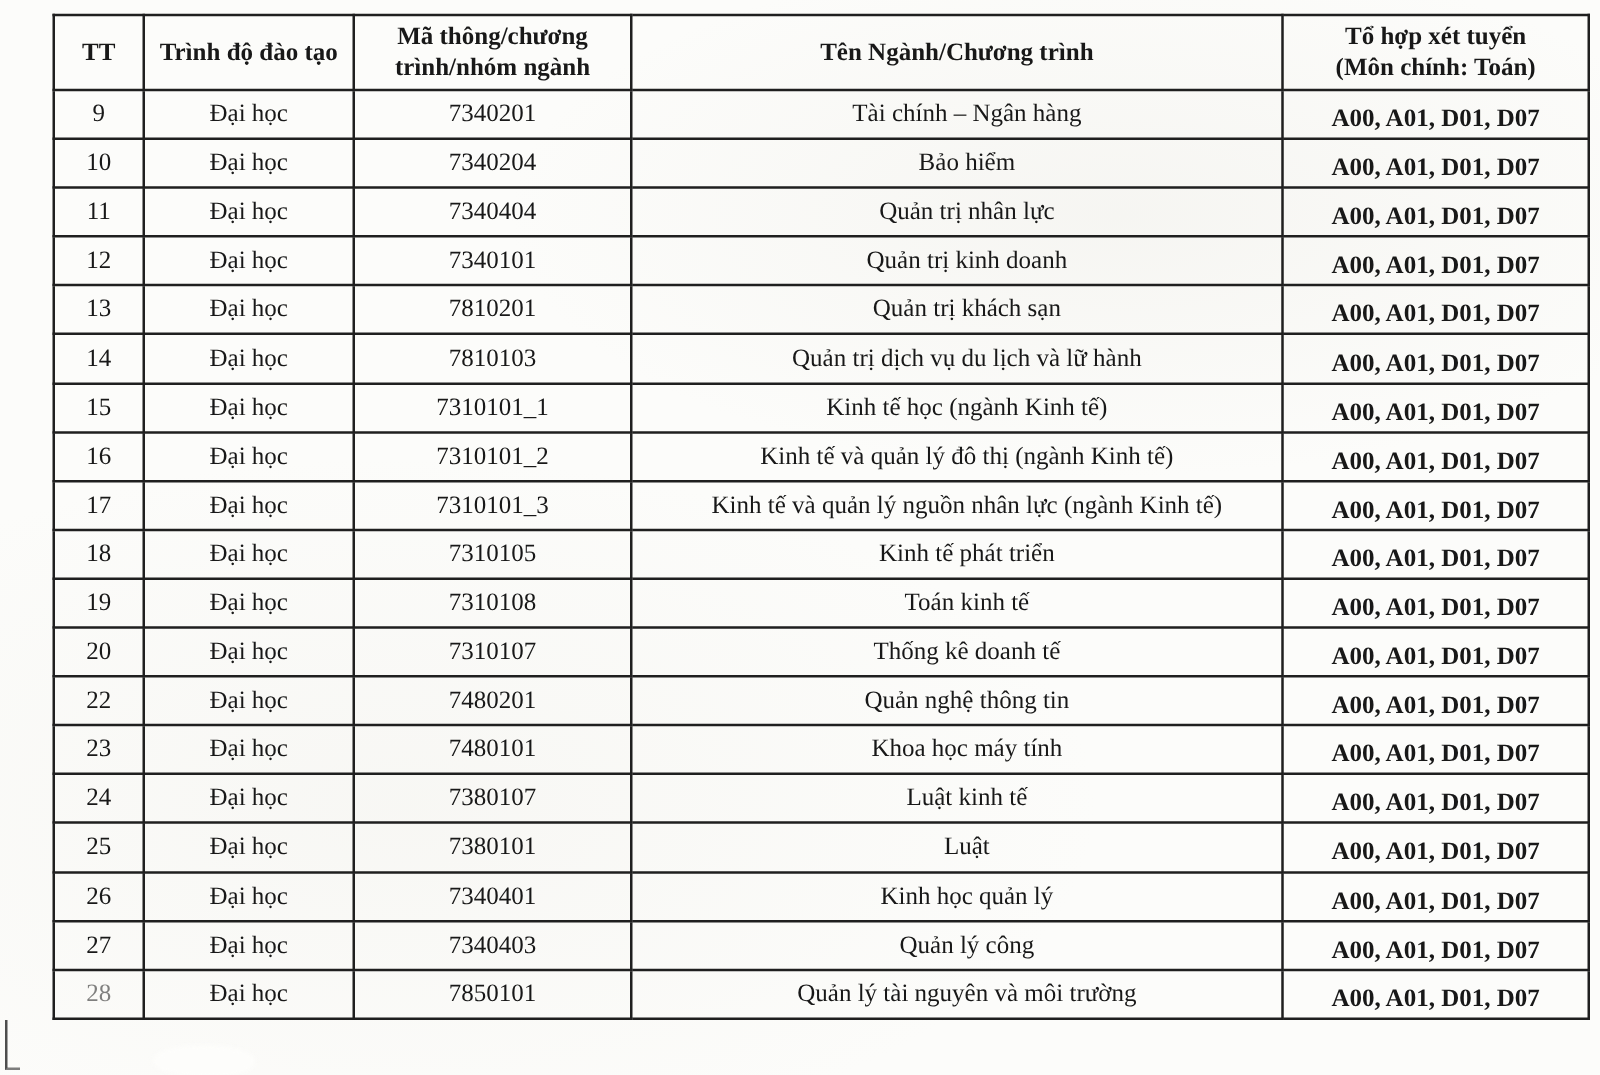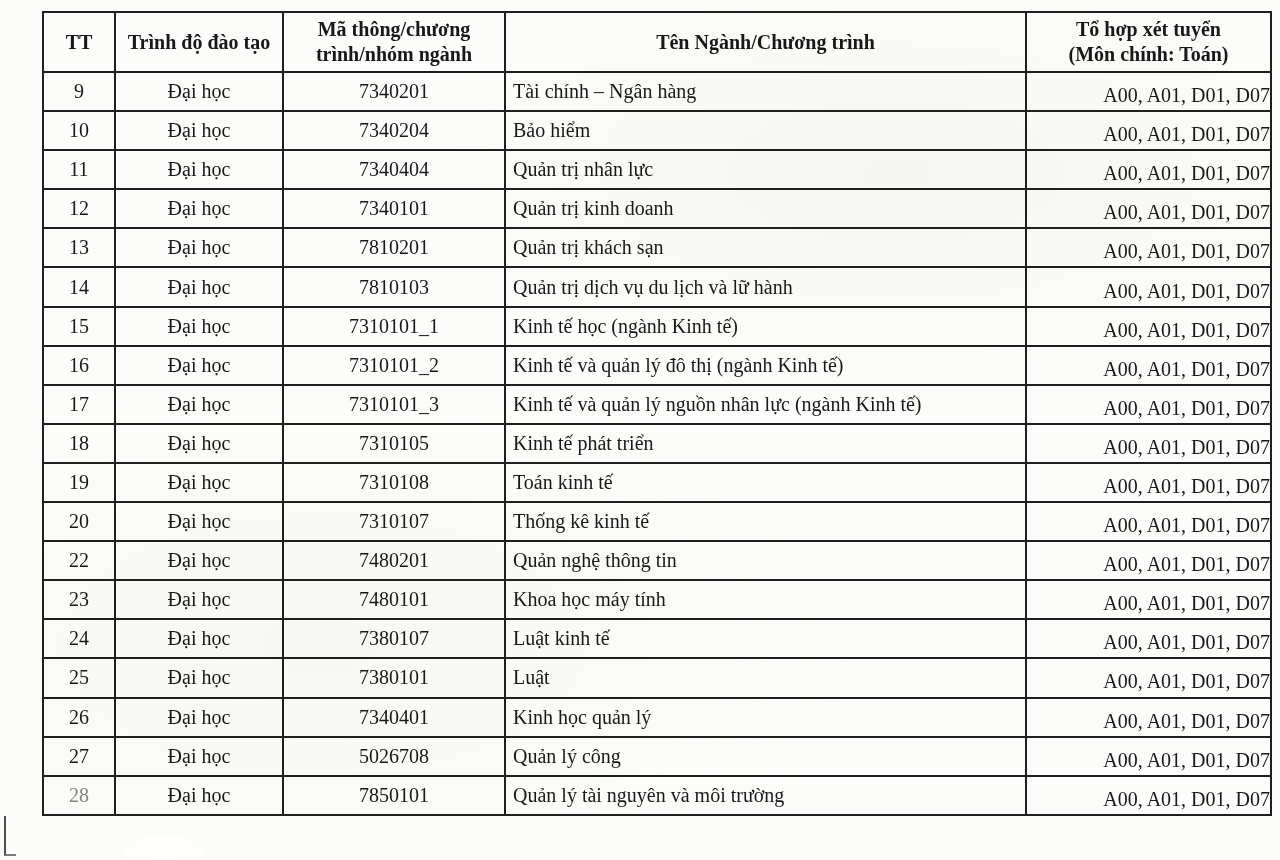--- a/index.html
+++ b/index.html
@@ -52,26 +52,26 @@
 
   .col-tt    { width: 72px;  }
   .col-level { width: 168px; }
   .col-code  { width: 222px; }
   .col-name  { width: 521px; }
   .col-comb  { width: 245px; }
 
   td.c-tt, td.c-level, td.c-code { text-align: center; }
 
   td.c-name {
-    text-align: left;
-    padding-left: 7px;
+    text-align: center;
+    padding-left: 22px;
     padding-right: 6px;
   }
 
-  td.c-comb { text-align: right; }
+  td.c-comb { text-align: center; font-weight: bold; }
   
   td.c-comb .shift { display: inline-block; transform: translateY(4px); }
 
   
   tr.degraded td.c-tt {
     color: rgba(25,25,25,0.55);
     filter: blur(0.5px);
   }
 
   .scan-blob {
@@ -222,21 +222,21 @@
     <td class="c-code">7310108</td>
     <td class="c-name">Toán kinh tế</td>
     <td class="c-comb">
       <span class="shift">A00, A01, D01, D07</span>
     </td>
   </tr>
       <tr>
     <td class="c-tt">20</td>
     <td class="c-level">Đại học</td>
     <td class="c-code">7310107</td>
-    <td class="c-name">Thống kê kinh tế</td>
+    <td class="c-name">Thống kê doanh tế</td>
     <td class="c-comb">
       <span class="shift">A00, A01, D01, D07</span>
     </td>
   </tr>
       <tr>
     <td class="c-tt">22</td>
     <td class="c-level">Đại học</td>
     <td class="c-code">7480201</td>
     <td class="c-name">Quản nghệ thông tin</td>
     <td class="c-comb">
@@ -275,21 +275,21 @@
     <td class="c-level">Đại học</td>
     <td class="c-code">7340401</td>
     <td class="c-name">Kinh học quản lý</td>
     <td class="c-comb">
       <span class="shift">A00, A01, D01, D07</span>
     </td>
   </tr>
       <tr>
     <td class="c-tt">27</td>
     <td class="c-level">Đại học</td>
-    <td class="c-code">5026708</td>
+    <td class="c-code">7340403</td>
     <td class="c-name">Quản lý công</td>
     <td class="c-comb">
       <span class="shift">A00, A01, D01, D07</span>
     </td>
   </tr>
       <tr class="degraded">
     <td class="c-tt">28</td>
     <td class="c-level">Đại học</td>
     <td class="c-code">7850101</td>
     <td class="c-name">Quản lý tài nguyên và môi trường</td>

